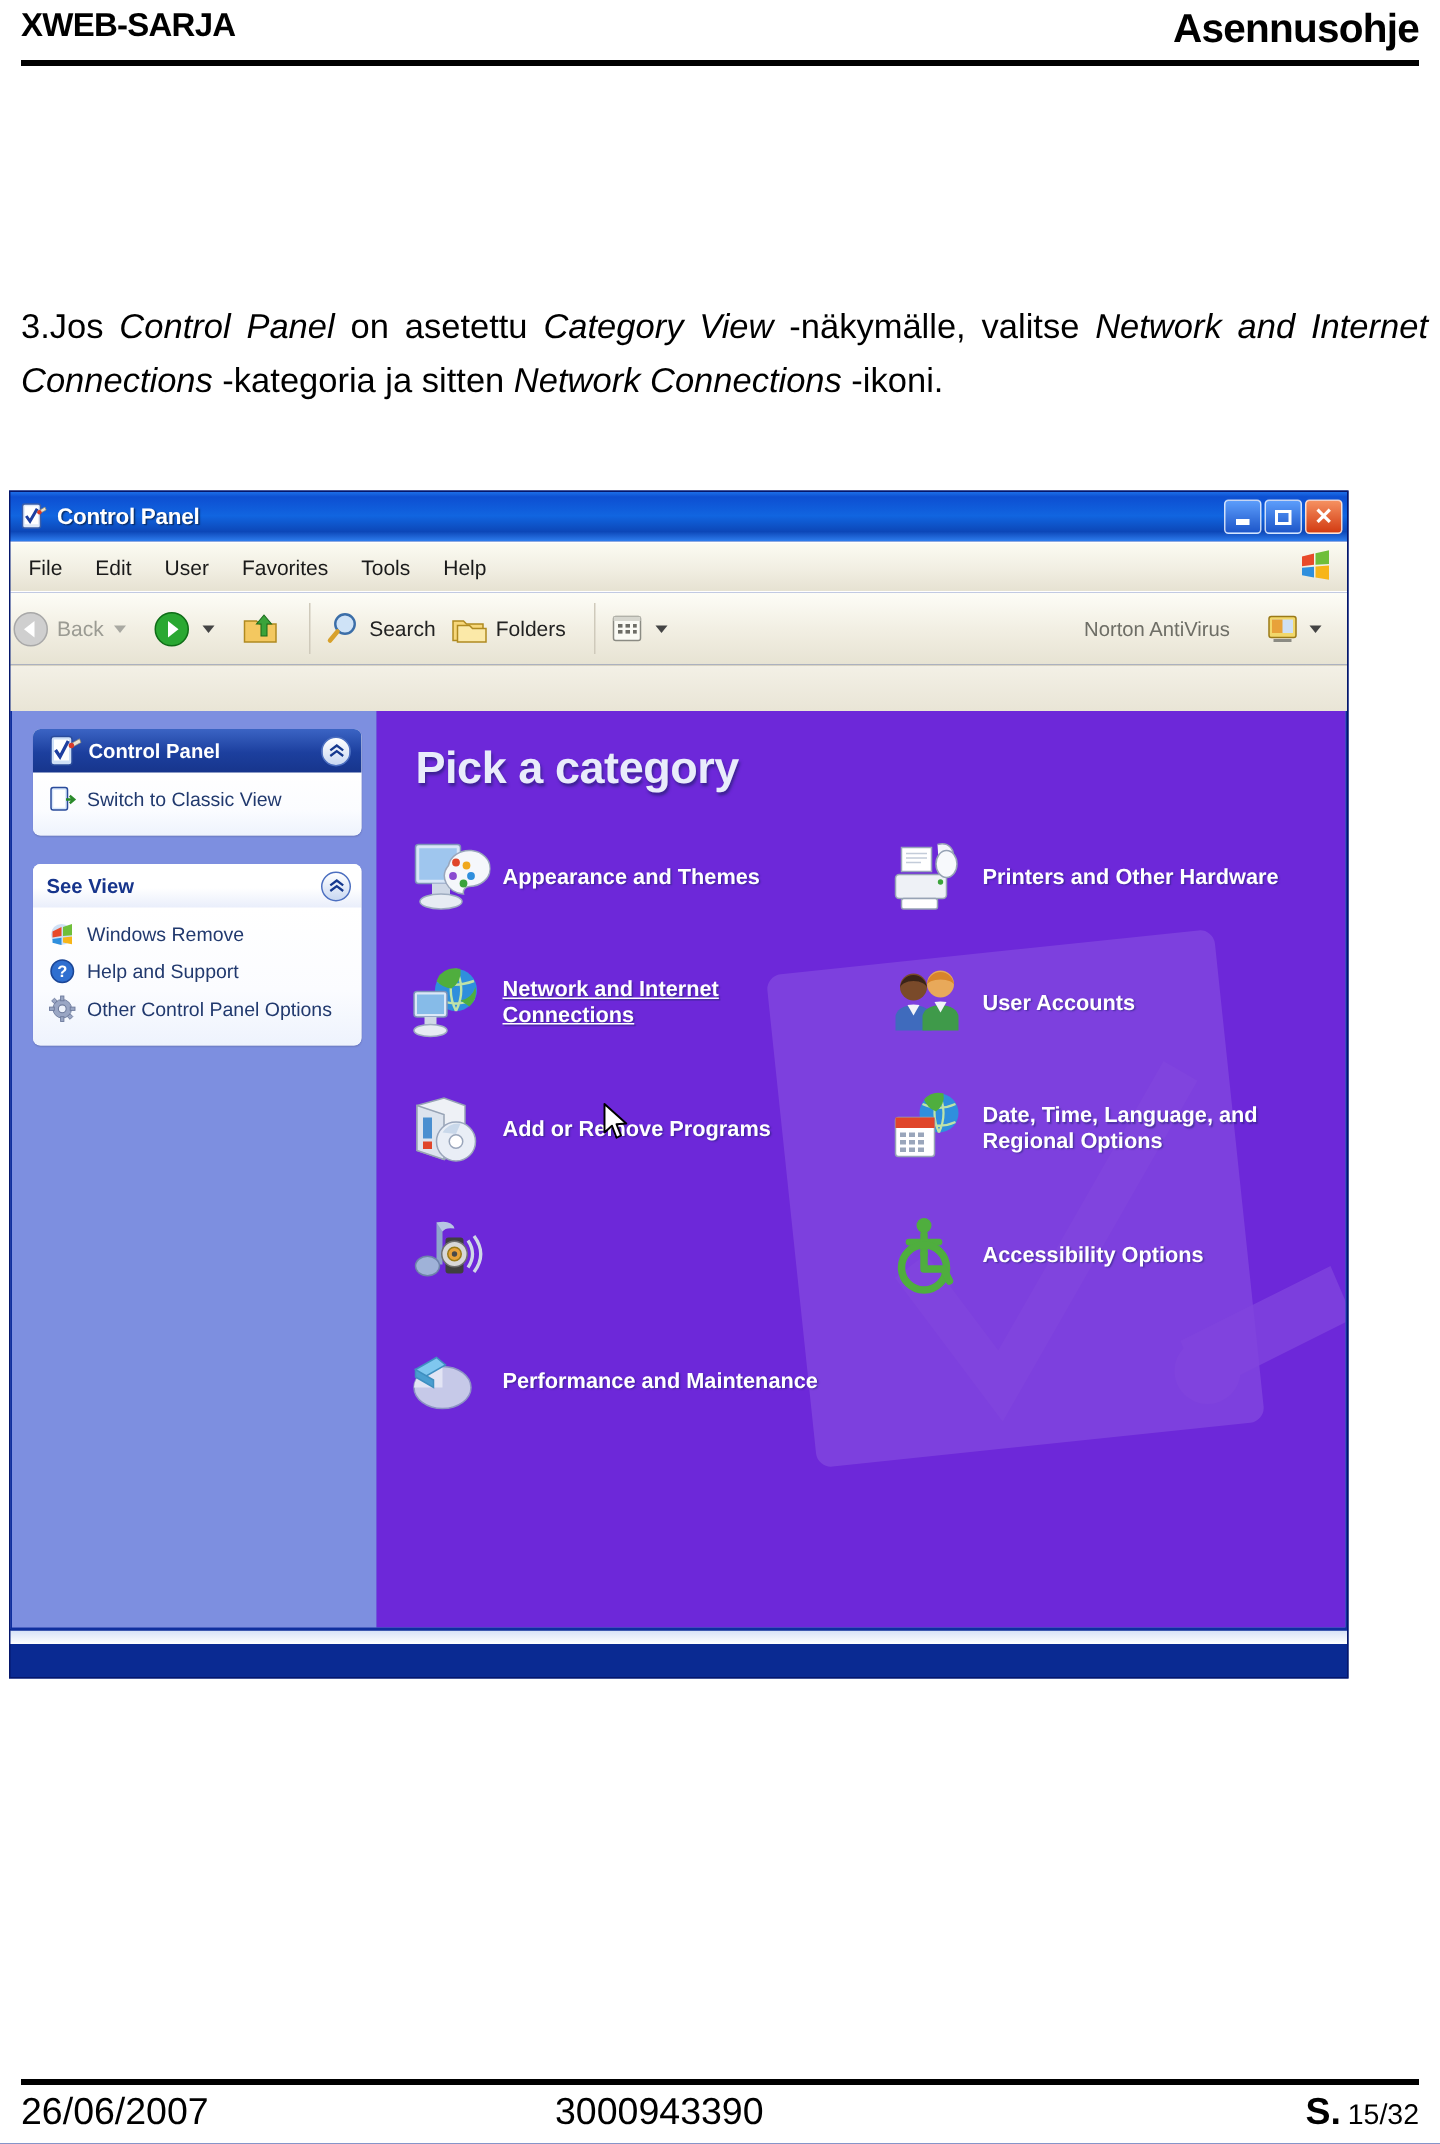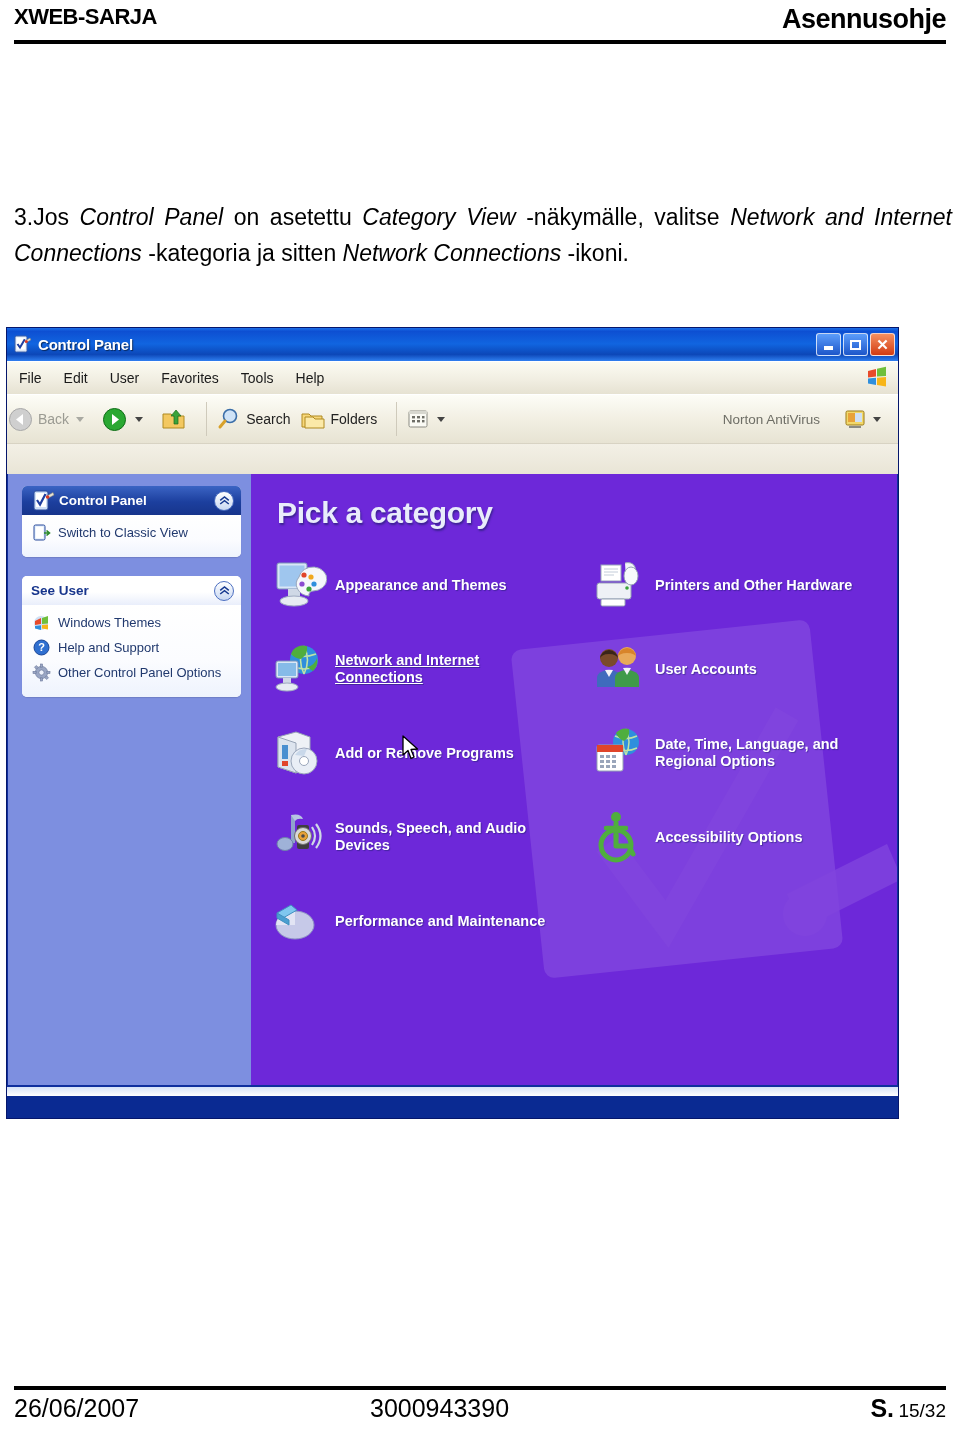--- a/index.html
+++ b/index.html
@@ -343,39 +343,39 @@
                 <path d="M12 10 h5 M14.5 7.5 L17.5 10 L14.5 12.5" stroke="#2a8a2a" stroke-width="1.6" fill="none"></path>
               </svg>
             </span>
             <span class="sl-label">Switch to Classic View</span>
           </div>
         </div>
       </div>
 
       <div class="panel">
         <div class="panel-head white">
-          <span class="ph-title">See User</span>
+          <span class="ph-title">See View</span>
           <span class="chev">
             <svg width="11" height="9" viewBox="0 0 11 9">
                 <path d="M1.2 4.3 L5.5 1 L9.8 4.3 M1.2 8 L5.5 4.7 L9.8 8" stroke="#16398f" stroke-width="1.5" fill="none"></path>
               </svg>
           </span>
         </div>
         <div class="panel-body">
           <div class="side-link">
             <span class="sl-icon">
               <svg viewBox="0 0 19 19" width="19" height="19">
                 <circle cx="9" cy="10" r="7" fill="#cfe0f5"></circle>
                 <path d="M3 8 L9 5 L9 11 L3 12 Z" fill="#e84a2a"></path>
                 <path d="M10 5 L16 3 L16 10.5 L10 11 Z" fill="#6fbf3a"></path>
                 <path d="M3 13 L9 12.2 L9 17 L3 15.5 Z" fill="#2f8fdd"></path>
                 <path d="M10 12 L16 11.4 L16 16.5 L10 15.4 Z" fill="#f7b518"></path>
               </svg>
             </span>
-            <span class="sl-label">Windows Themes</span>
+            <span class="sl-label">Windows Remove</span>
           </div>
           <div class="side-link">
             <span class="sl-icon">
               <svg viewBox="0 0 19 19" width="19" height="19">
                 <circle cx="9.5" cy="9.5" r="7.5" fill="#2f6fd0" stroke="#1b4697"></circle>
                 <text x="9.5" y="13.4" font-size="11" font-weight="bold" fill="#ffffff" text-anchor="middle" font-family="Liberation Sans, sans-serif">?</text>
               </svg>
             </span>
             <span class="sl-label">Help and Support</span>
           </div>
@@ -536,21 +536,20 @@
               <path d="M20 6 l4 0 l0 28 l-4 0 Z" fill="#8fa4cc"></path>
               <path d="M20 6 q10 -2 12 4 q-6 -1 -8 2 Z" fill="#b7c6e3"></path>
               <ellipse cx="14" cy="35" rx="8" ry="6.5" fill="#9fb2d8" stroke="#6e82aa"></ellipse>
               <rect x="26" y="16" width="12" height="24" rx="2" fill="#3f3f3f"></rect>
               <circle cx="32" cy="27" r="8.5" fill="#d8d8d8" stroke="#6f6f6f"></circle>
               <circle cx="32" cy="27" r="4.5" fill="#e8a23a" stroke="#9a7a18"></circle>
               <circle cx="32" cy="27" r="1.8" fill="#4a4a4a"></circle>
               <path d="M41 18 q6 9 0 18 M45 15 q9 12 0 24" stroke="#cfd8e6" stroke-width="2.2" fill="none"></path>
             </svg>
           </span>
-          <span class="cat-label">Sounds, Speech, and Audio Devices</span>
         </div>
 
         <div class="cat">
           <span class="cat-icon">
             <svg viewBox="0 0 56 56" width="56" height="56">
               <circle cx="25" cy="8" r="5" fill="#4fae3e"></circle>
               <path d="M25 14 v13" stroke="#4fae3e" stroke-width="5" stroke-linecap="round"></path>
               <path d="M15 19 h20" stroke="#4fae3e" stroke-width="4.5" stroke-linecap="round"></path>
               <circle cx="25" cy="36" r="15" fill="none" stroke="#4fae3e" stroke-width="5"></circle>
               <path d="M25 27 v10 h13 l4 8" stroke="#4fae3e" stroke-width="5" fill="none" stroke-linecap="round" stroke-linejoin="round"></path>

